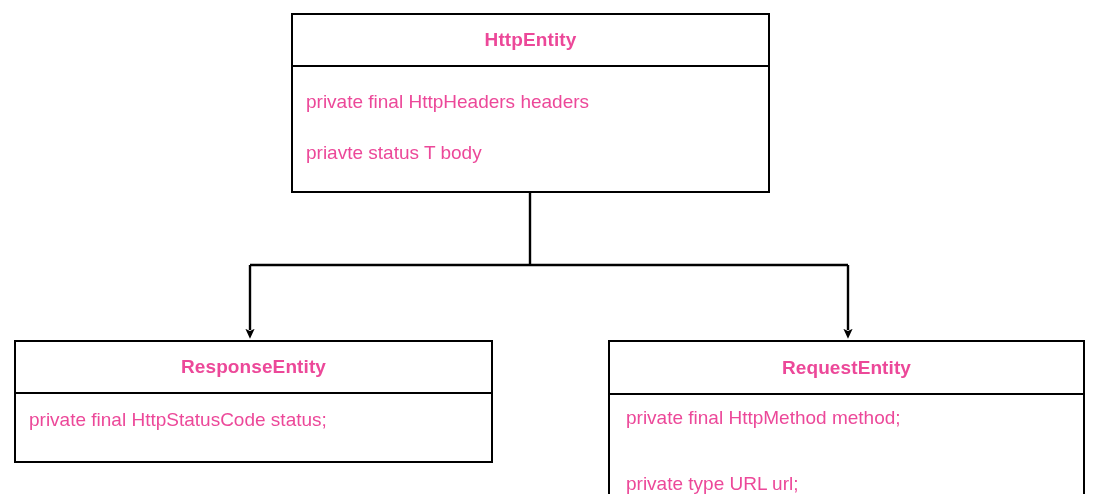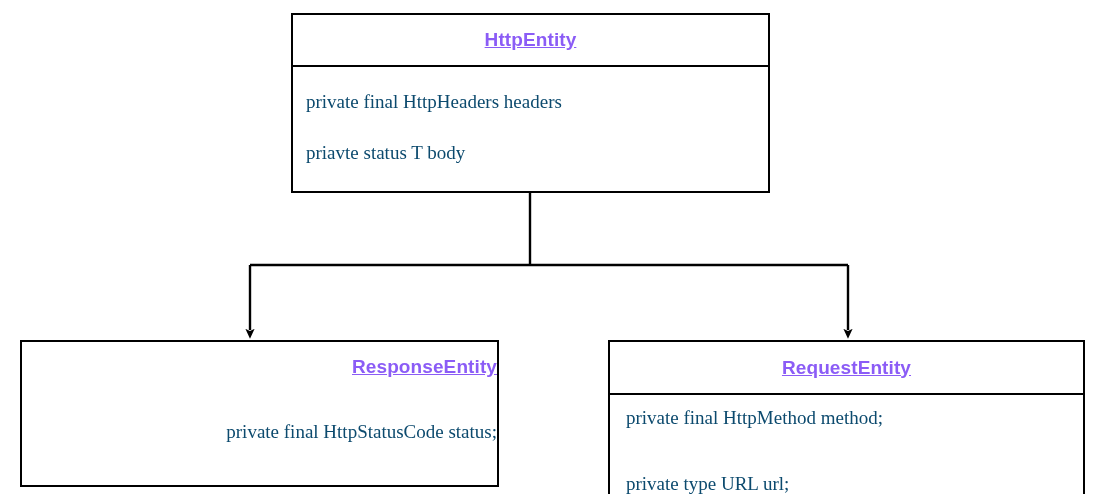--- a/index.html
+++ b/index.html
@@ -41,43 +41,41 @@
     display: flex;
     flex-direction: column;
   }
 
   .uml-class-header {
     box-sizing: border-box;
     display: flex;
     align-items: center;
     justify-content: center;
     font-weight: bold;
-    color: #8b5cf6;
+    color: #ec4899;
     letter-spacing: 0.1px;
-    text-decoration: underline;
   }
 
   .uml-class-divider {
     height: 2px;
     background: #000000;
     flex: none;
   }
 
   .uml-class-body {
     box-sizing: border-box;
     flex: 1 1 auto;
     display: flex;
     flex-direction: column;
     color: #000000;
   }
 
   .uml-attr {
     white-space: pre;
-    color: #0c4a6e;
-    font-family: Liberation Serif, serif;
+    color: #ec4899;
   }
 
   
   #class-httpentity {
     left: 291px;
     top: 13px;
     width: 479px;
     height: 180px;
   }
   #class-httpentity .uml-class-header {
@@ -88,34 +86,32 @@
     padding: 22px 0 0 13px;
   }
   #class-httpentity .uml-attr {
     font-size: 19px;
     line-height: 25px;
     margin-bottom: 26px;
   }
 
   
   #class-responseentity {
-    left: 20px;
+    left: 14px;
     top: 340px;
     width: 479px;
-    height: 147px;
-    align-items: flex-end;
+    height: 123px;
   }
   #class-responseentity .uml-class-header {
     height: 50px;
     font-size: 19px;
   }
   #class-responseentity .uml-class-body {
     padding: 0 0 16px 13px;
     justify-content: center;
-    margin-left: 44px;
   }
   #class-responseentity .uml-attr {
     font-size: 19px;
     line-height: 25px;
   }
 
   
   #class-requestentity {
     left: 608px;
     top: 340px;

